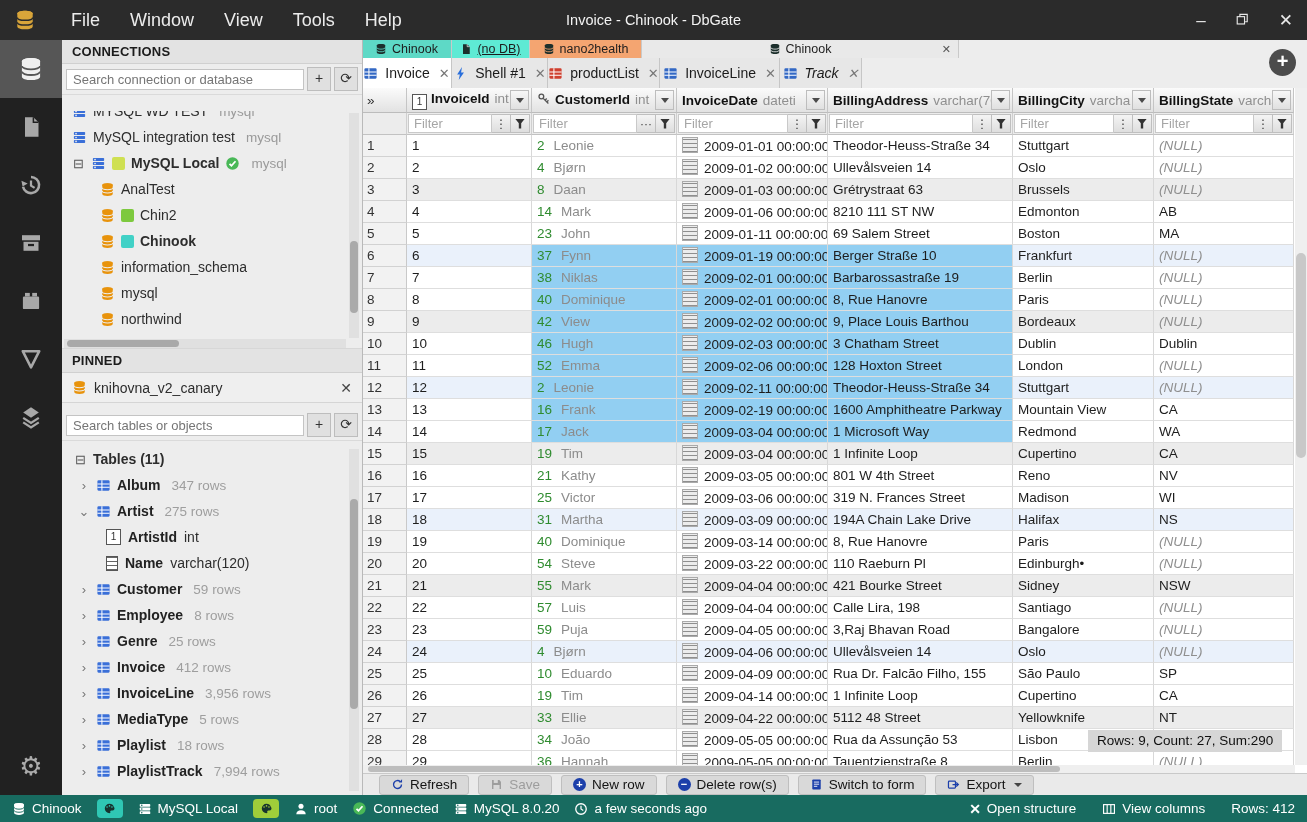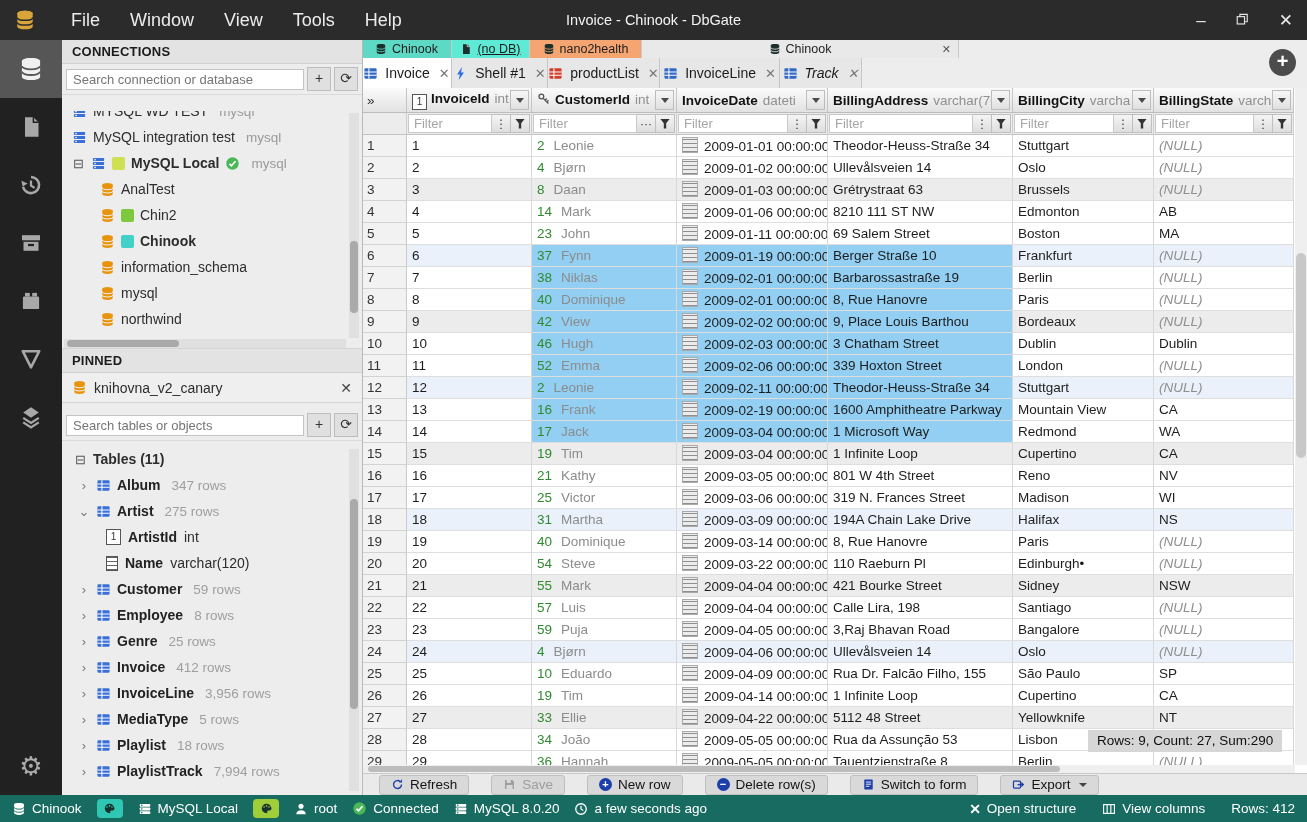--- a/index.html
+++ b/index.html
@@ -85,21 +85,21 @@
   td.id,.cnum{color:#2f8b2f;}
   .cname{color:#8c8c8c;margin-left:9px;}
   .dicon{display:inline-block;width:12px;height:12px;border:1px solid #aaa;background:#ececec repeating-linear-gradient(to bottom,#8f8f8f 0 1px,transparent 1px 4px);background-origin:content-box;padding:1px;margin-right:6px;vertical-align:-2px;}
   .nul{color:#8f8f8f;font-style:italic;}
   .hsb{position:absolute;left:0;right:12px;bottom:0;height:8px;background:#efefef;}
   .hsb .hthumb2{position:absolute;top:1px;bottom:1px;left:6px;width:692px;background:#bdbdbd;border-radius:4px;}
   .vsb{position:absolute;right:0;top:48px;width:12px;bottom:30px;background:#efefef;}
   .vsb .vthumb2{position:absolute;left:1px;right:1px;top:165px;height:205px;background:#c8c8c8;border-radius:5px;}
   .selstats{position:absolute;left:726px;top:642px;height:20px;line-height:20px;background:#d6d6d6;color:#101010;font-size:13.5px;padding:1px 9px;white-space:nowrap;z-index:4;}
   
-  .toolbar{position:absolute;left:0;right:0;bottom:0;height:22px;background:#eaeaea;border-top:1px solid #c9c9c9;display:flex;align-items:center;gap:22px;padding-left:17px;box-sizing:border-box;}
+  .toolbar{position:absolute;left:0;right:0;bottom:0;height:22px;background:#eaeaea;border-top:1px solid #c9c9c9;display:flex;align-items:center;gap:9px;padding-left:17px;box-sizing:border-box;}
   .tbtn{height:18px;display:flex;align-items:center;gap:6px;padding:0 11px;background:#d9d9d9;border:1px solid #bfbfbf;border-radius:3px;font-size:13.5px;color:#141414;white-space:nowrap;}
   .tbtn.disabled{color:#9d9d9d;}
   .pm{display:inline-flex;width:13px;height:13px;border-radius:50%;background:#1c3faa;color:#fff;font-size:11px;line-height:13px;align-items:center;justify-content:center;font-weight:bold;}
   .tcaret{width:0;height:0;border-left:4px solid transparent;border-right:4px solid transparent;border-top:4px solid #444;margin-left:3px;}
   
   .statusbar{position:absolute;left:0;bottom:0;width:100%;height:27px;background:#186b60;color:#fff;display:flex;align-items:center;font-size:13.5px;padding:0 12px;gap:15px;box-sizing:border-box;z-index:40;}
   .sitem{display:flex;align-items:center;gap:6px;white-space:nowrap;}
   .badge{width:26px;height:19px;border-radius:4px;display:flex;align-items:center;justify-content:center;}
   .sb-right{margin-left:auto;display:flex;gap:26px;align-items:center;}
   .xglyph{font-weight:bold;font-size:14px;}
@@ -769,21 +769,21 @@
               <td class="date sel"><span class="dicon"></span>2009-02-03 00:00:00</td>
               <td class="addr sel">3 Chatham Street</td>
               <td>Dublin</td>
               <td>Dublin</td>
             </tr>
             <tr>
               <td class="rn">11</td>
               <td class="id">11</td>
               <td class="cust sel"><span class="cnum">52</span><span class="cname">Emma</span></td>
               <td class="date sel"><span class="dicon"></span>2009-02-06 00:00:00</td>
-              <td class="addr sel">339 Hoxton Street</td>
+              <td class="addr sel">128 Hoxton Street</td>
               <td>London</td>
               <td><span class="nul">(NULL)</span></td>
             </tr>
             <tr class="sb">
               <td class="rn">12</td>
               <td class="id">12</td>
               <td class="cust sel"><span class="cnum">2</span><span class="cname">Leonie</span></td>
               <td class="date sel"><span class="dicon"></span>2009-02-11 00:00:00</td>
               <td class="addr sel">Theodor-Heuss-Straße 34</td>
               <td>Stuttgart</td>

